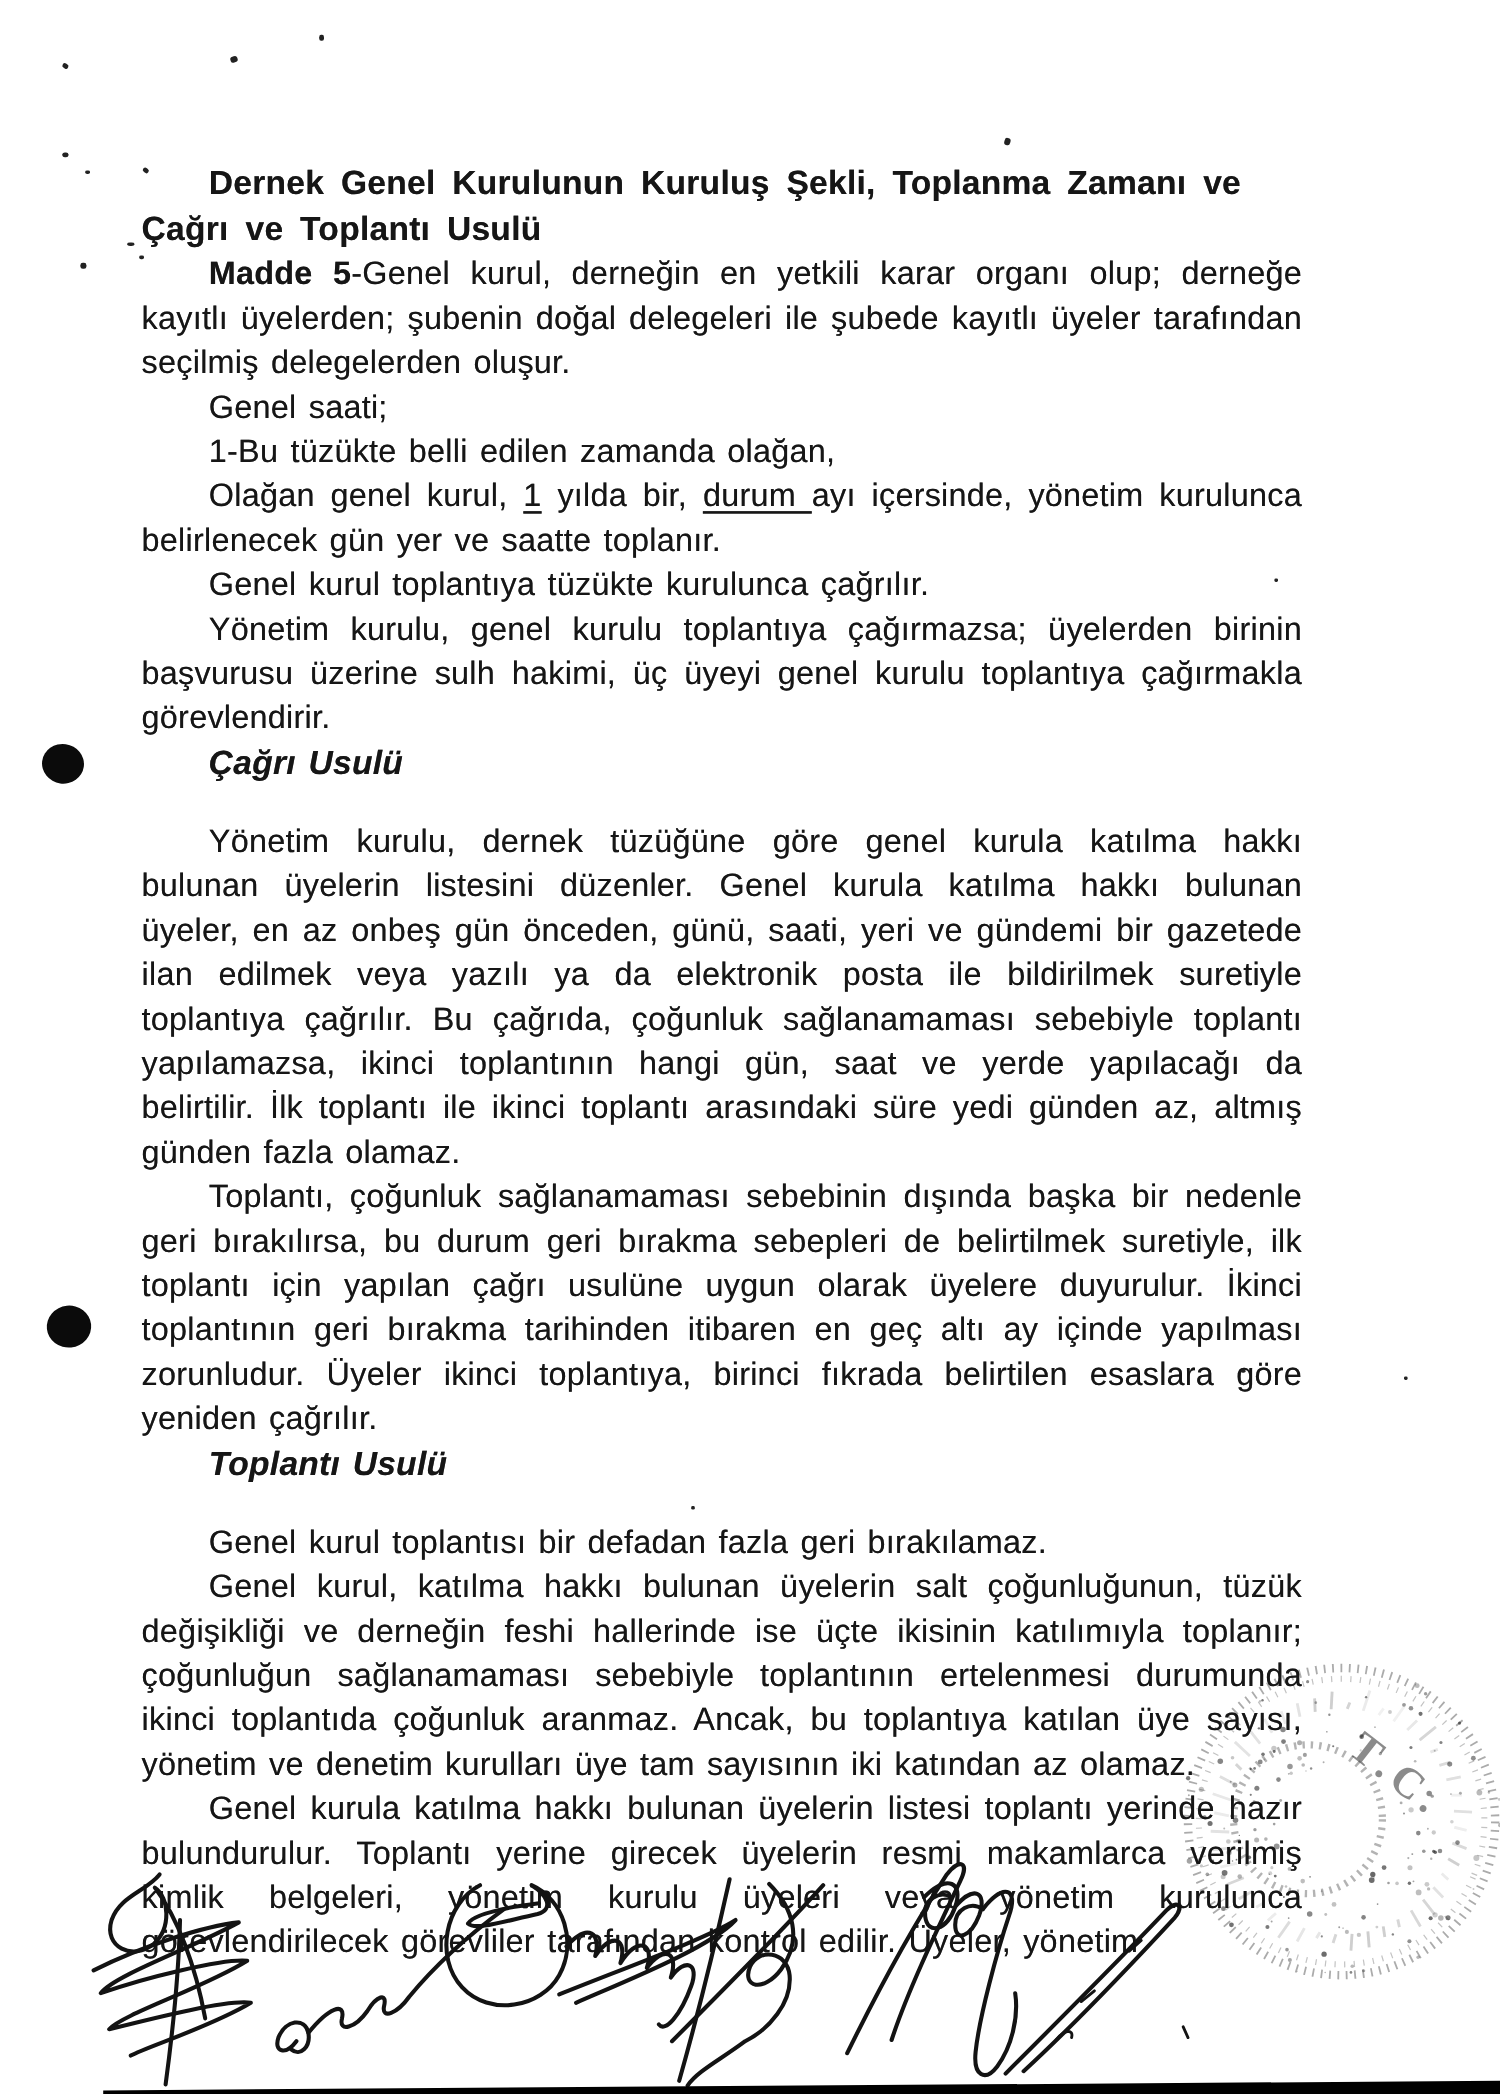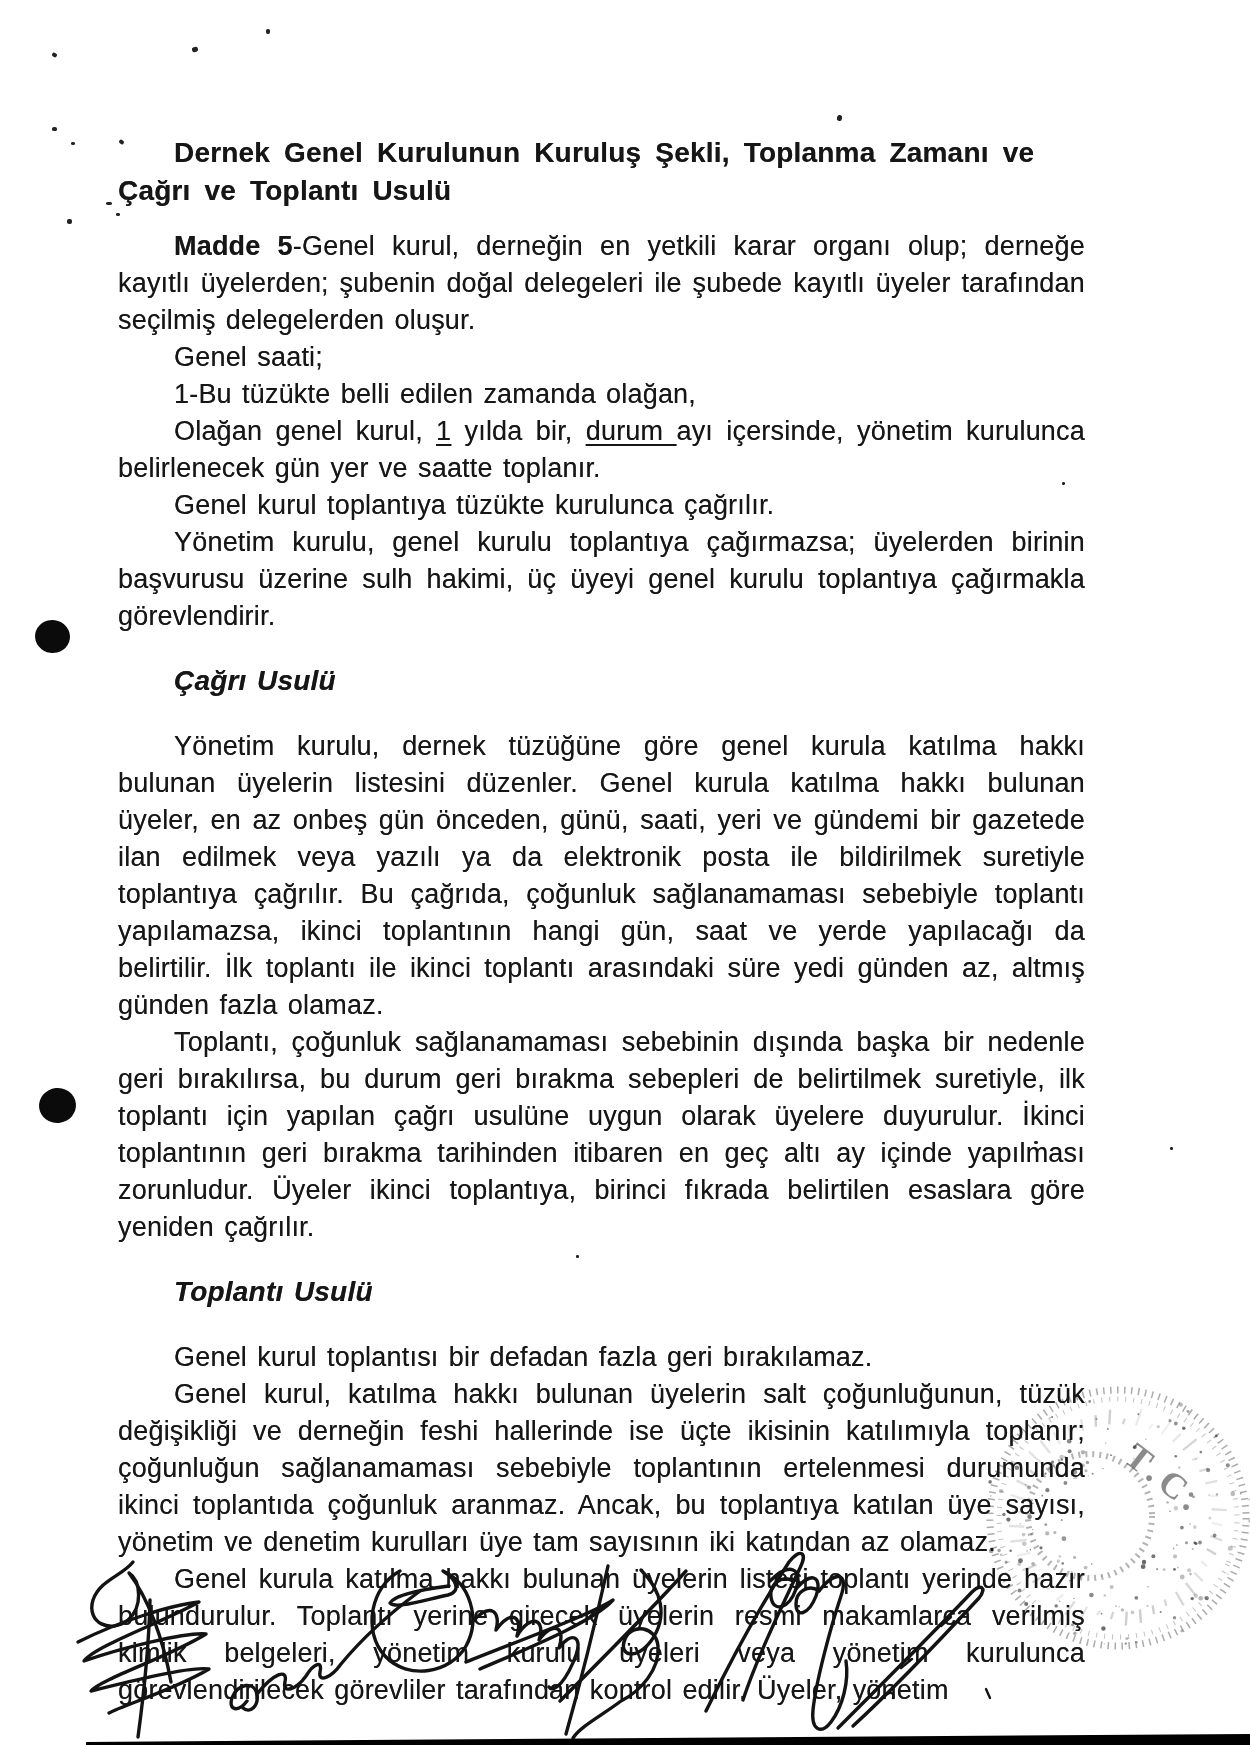--- a/index.html
+++ b/index.html
@@ -12,27 +12,27 @@
   
   .doc{
     position:absolute;left:118px;top:134px;width:967px;
     color:#161616;font-size:27px;line-height:37px;
     text-align:justify;word-spacing:2.5px;letter-spacing:.2px;
     text-shadow:0 0 .5px rgba(0,0,0,.6);
   }
   .blk{margin:0;}
   .blk.title{
     font-weight:bold;font-size:28px;line-height:38px;
-    text-indent:56px;margin-bottom:18px;word-spacing:6px;
+    text-indent:56px;word-spacing:6px;
   }
   .blk.paragraph{text-indent:56px;}
   .blk.heading{
     font-weight:bold;font-style:italic;font-size:28px;
     padding-left:56px;text-indent:0;
-    margin-top:27px;margin-bottom:29px;text-align:left;
+    margin-bottom:29px;text-align:left;
   }
   .blk .b{font-weight:bold;}
   .blk .i{font-style:italic;}
   .blk .u{text-decoration:underline;text-underline-offset:4px;text-decoration-thickness:2px;}
   
   .hole{
     position:absolute;background:#0b0b0b;border-radius:50%;
   }
   .hole.h1{left:35px;top:620px;width:35px;height:33px;transform:rotate(8deg);}
   .hole.h2{left:39px;top:1088px;width:37px;height:35px;transform:rotate(-6deg);}

